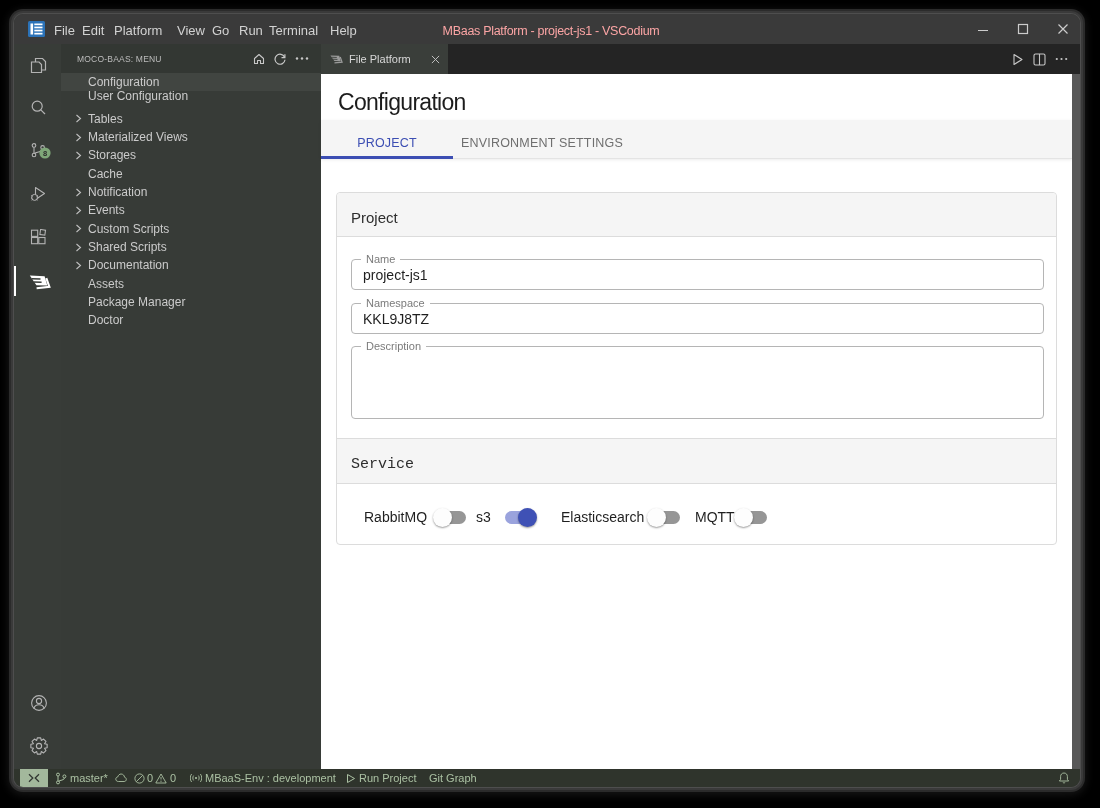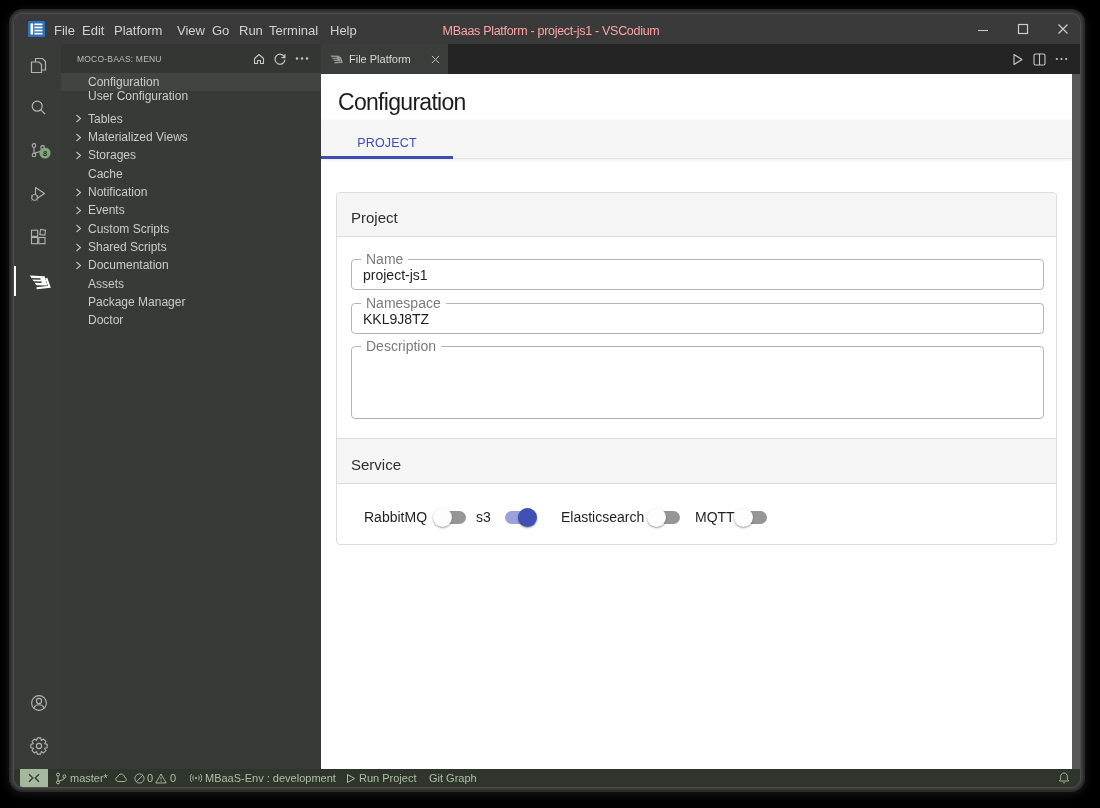--- a/index.html
+++ b/index.html
@@ -43,25 +43,25 @@
   .wv-tab { position:absolute; top:0; height:39px; line-height:46px; text-align:center;
     font-size:12.5px; letter-spacing:0.2px; }
   #wv-tab-underline { position:absolute; left:0; top:36px; width:132px; height:3px; background:#3c4eb3; }
   #card { position:absolute; left:15px; top:118px; width:721px; height:353px;
     border:1px solid #dcdcdc; border-radius:4px; background:#fff; }
   #cardhead { position:absolute; left:0; top:0; width:719px; height:44px; background:#f5f5f5;
     border-bottom:1px solid #dcdcdc; border-radius:4px 4px 0 0; }
   #cardhead span { position:absolute; left:14px; top:16px; font-size:15px; color:#2e2e2e; }
   .field { position:absolute; left:14px; width:693px; border:1px solid #b5b5b5; border-radius:4px; }
   .field .flabel { position:absolute; left:9px; top:-7px; background:#fff; padding:0 5px;
-    font-size:14px; line-height:13px; color:#7b7b7b; }
+    font-size:11px; line-height:13px; color:#7b7b7b; }
   .field .fval { position:absolute; left:11px; top:7px; font-size:14px; color:#1f1f1f; }
   #servhead { position:absolute; left:0; top:245px; width:719px; height:46px; background:#f5f5f5;
     border-top:1px solid #dcdcdc; border-bottom:1px solid #dcdcdc; }
-  #servhead span { position:absolute; left:14px; top:17px; font-size:15px; color:#2e2e2e; }
+  #servhead span { position:absolute; left:14px; top:17px; font-size:15px; color:#2e2e2e;font-family:Liberation Mono, monospace; }
   .swlabel { position:absolute; font-size:14px; color:#1f1f1f; top:316px; }
   .switch { position:absolute; top:315px; }
   .track { position:absolute; left:4px; width:28px; height:13px; border-radius:7px; top:3px; }
   .thumb { position:absolute; width:19px; height:19px; border-radius:50%; top:0;
     box-shadow:0 1px 2px rgba(0,0,0,0.4); }
   
   #statusbar { position:absolute; left:0; top:755px; width:1066px; height:18px; background:#2f342c;
     color:#abc1a3; font-size:11px; }
   .st { position:absolute; top:0; height:18px; line-height:18px; }
 </style>
@@ -264,20 +264,21 @@
       <svg class="abs" style="left:734px;top:13px" width="13" height="4" viewBox="0 0 13 4">
         <circle cx="1.8" cy="2" r="1.1" fill="#c7c7c7"></circle>
           <circle cx="6.5" cy="2" r="1.1" fill="#c7c7c7"></circle>
           <circle cx="11.2" cy="2" r="1.1" fill="#c7c7c7"></circle>
       </svg>
     </div>
     <div id="webview">
       <div id="wv-h1">Configuration</div>
       <div id="wv-tabs">
         <div class="wv-tab" style="left:0;width:132px;color:#3c4eb3">PROJECT</div>
+        <div class="wv-tab" style="left:132px;width:178px;color:#6f6f6f">ENVIRONMENT SETTINGS</div>
         <div id="wv-tab-underline"></div>
       </div>
       <div id="card">
         <div id="cardhead">
             <span>Project</span>
           </div>
         <div class="field" style="top:66px;height:31px">
           <div class="flabel">Name</div>
             <div class="fval">project-js1</div>
         </div>

